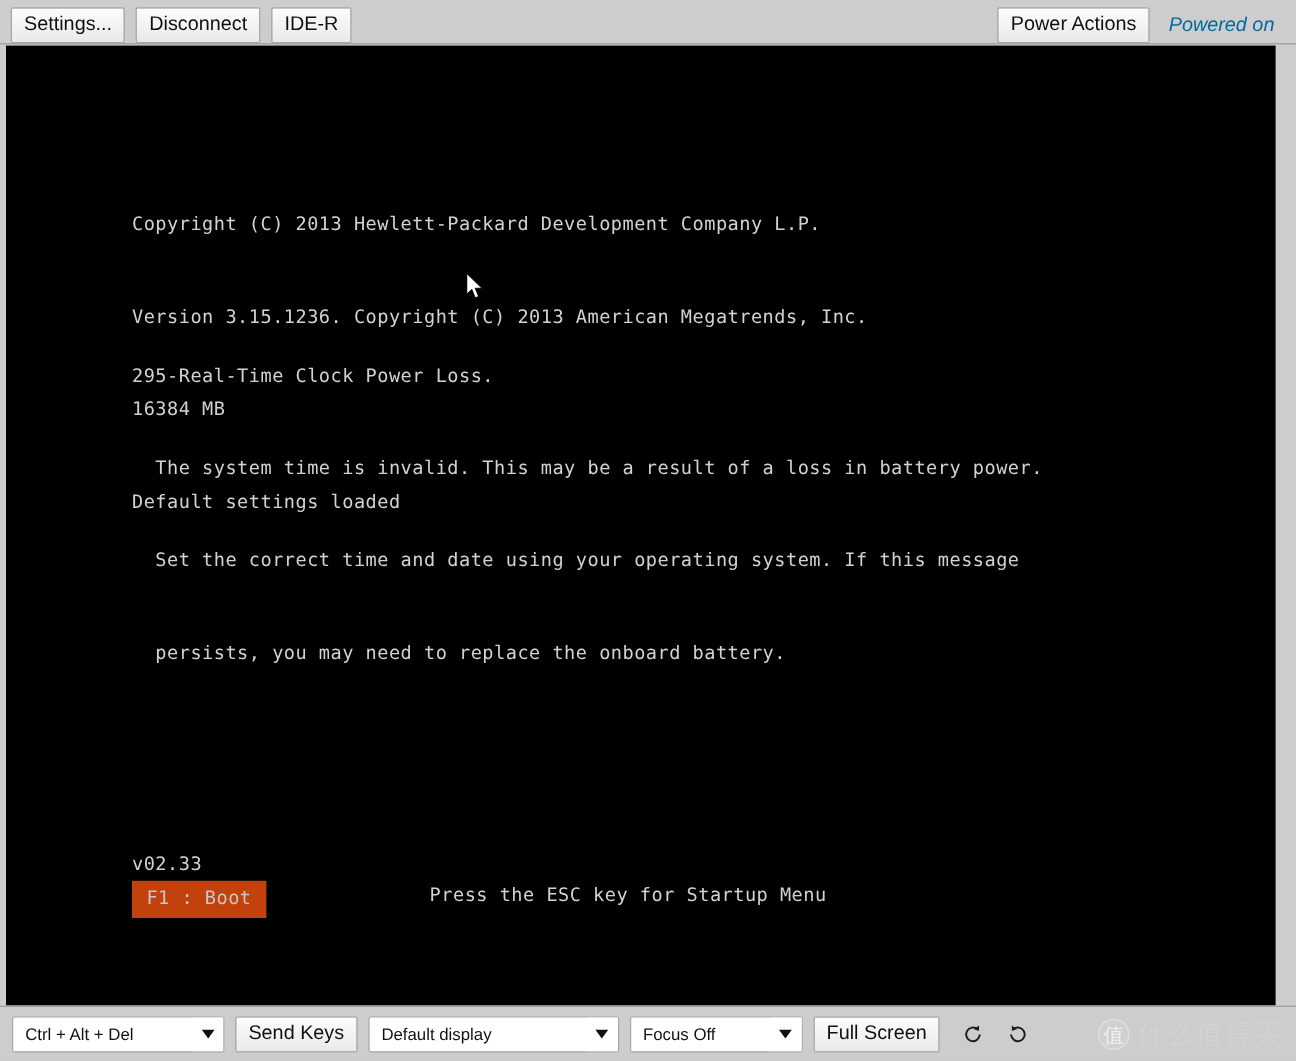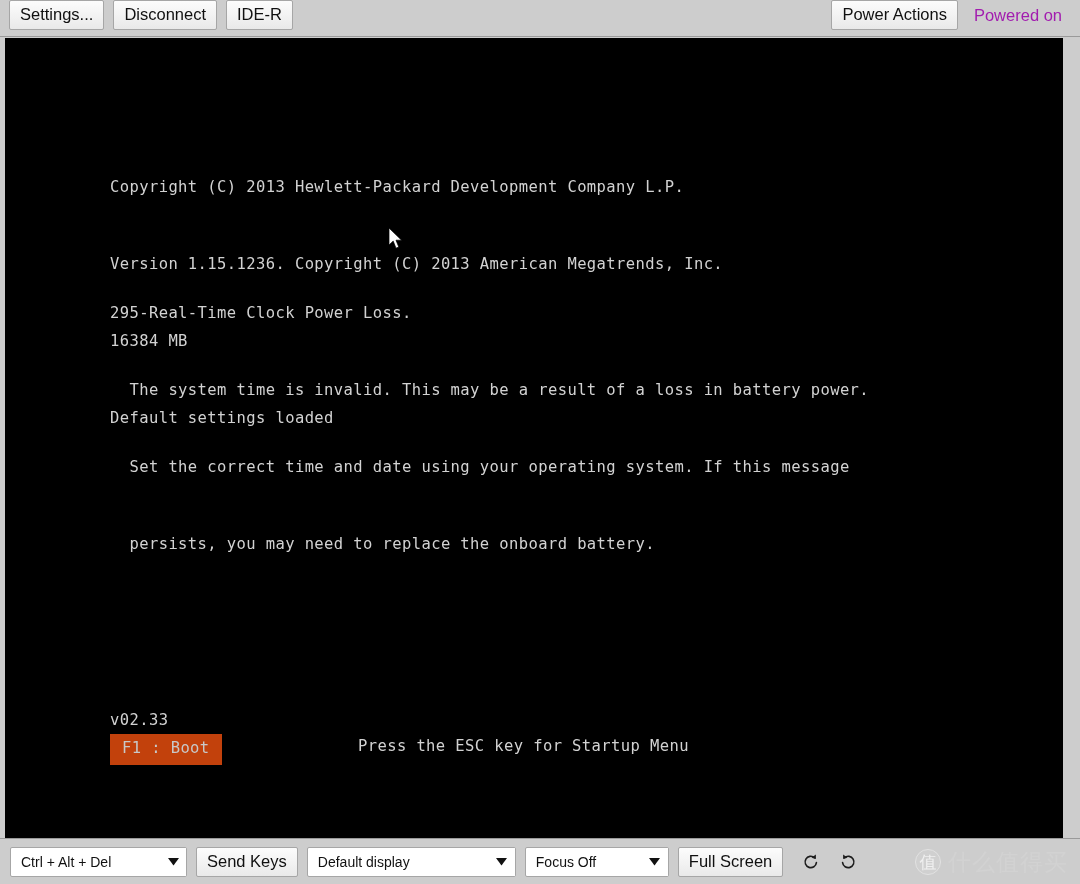--- a/index.html
+++ b/index.html
@@ -19,21 +19,21 @@
   }
 
   
   .toolbar-top {
     position: absolute;
     left: 0; top: 0;
     width: 1080px; height: 37px;
     background: #cdcdcd;
     border-bottom: 1px solid #9a9a9a;
     display: flex;
-    align-items: flex-start;
+    align-items: flex-end;
   }
   .toolbar-top .left-group {
     display: flex;
     align-items: center;
     gap: 9px;
     margin-left: 9px;
   }
   .toolbar-top .right-group {
     display: flex;
     align-items: center;
@@ -54,23 +54,24 @@
     line-height: 21px;
     cursor: default;
     white-space: nowrap;
     display: inline-flex;
     align-items: center;
     justify-content: center;
   }
 
   .status-text {
     font-size: 16.5px;
-    color: #a21caf;
+    color: #0369a1;
     padding: 0 10px 0 16px;
     white-space: nowrap;
+    font-style: italic;
   }
 
   
   .screen-frame {
     position: absolute;
     left: 5px;
     top: 38px;
     width: 1058px;
     height: 800px;
     background: #000000;
@@ -242,21 +243,21 @@
       <button class="btn">Power Actions</button>
       <span class="status-text">Powered on</span>
     </div>
   </div>
 
   <div class="screen-frame">
     <div class="bios">
 
       <div class="bios-block" id="bios-header">
         <div class="bios-line">Copyright (C) 2013 Hewlett-Packard Development Company L.P.</div>
-        <div class="bios-line">Version 1.15.1236. Copyright (C) 2013 American Megatrends, Inc.</div>
+        <div class="bios-line">Version 3.15.1236. Copyright (C) 2013 American Megatrends, Inc.</div>
         <div class="bios-line">16384 MB</div>
         <div class="bios-line">Default settings loaded</div>
       </div>
 
       <div class="bios-block" id="bios-error">
         <div class="bios-line">295-Real-Time Clock Power Loss.</div>
         <div class="bios-line">  The system time is invalid. This may be a result of a loss in battery power.</div>
         <div class="bios-line">  Set the correct time and date using your operating system. If this message</div>
         <div class="bios-line">  persists, you may need to replace the onboard battery.</div>
       </div>

